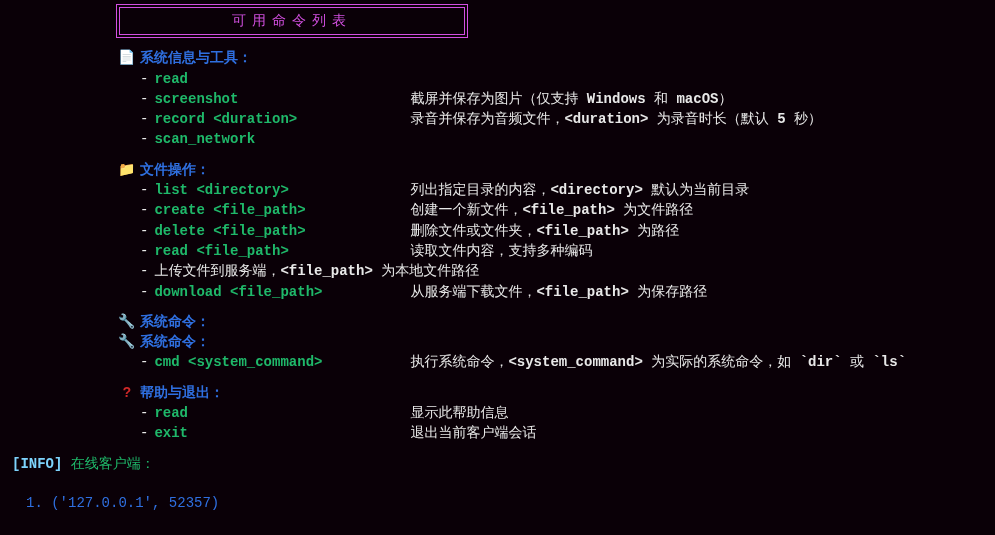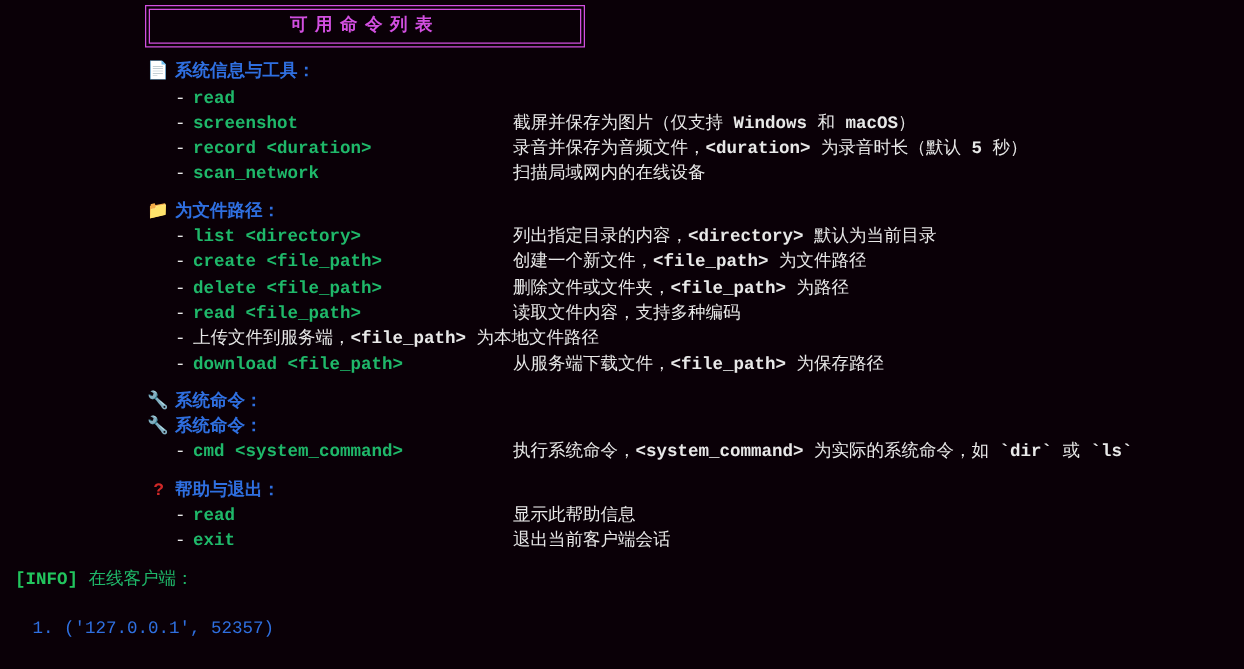--- a/index.html
+++ b/index.html
@@ -16,21 +16,21 @@
   }
   .wrap { padding: 4px 8px; }
   .titlebox {
     margin-left: 108px;
     border: 4px double #d24fe0;
     width: 352px;
     padding: 3px 0;
     text-align: center;
     color: #d24fe0;
     letter-spacing: 6px;
-    font-weight: bold;
+    font-weight: normal;
   }
   .sections { margin-top: 10px; margin-left: 110px; }
   .sec { margin-bottom: 10px; }
   .sec-head {
     color: #2f6fe0;
     font-weight: bold;
   }
   .sec-head .icon { display:inline-block; width:18px; text-align:center; margin-right:4px; }
   .doc-icon::before  { content:"\1F4C4"; color:#e8e8e8; }
   .folder-icon::before { content:"\1F4C1"; color:#e2a63b; }
@@ -48,21 +48,21 @@
     width: 256px;
     min-width:256px;
     white-space:pre;
   }
   .desc-col { color:#e8e8e8; white-space:pre; }
   .desc-col b { font-weight:bold; }
   .status {
     margin-top: 4px;
     margin-left: 4px;
   }
-  .tag-info { color:#22c55e; font-weight:bold; }
+  .tag-info { color:#7dd3fc; font-weight:bold; }
   .status-label { color:#1fb86a;margin-top:32px; }
   .client-line { color:#2f6fe0; margin-left:14px; margin-top:19px;}
 </style>
 </head>
 <body>
 
 <div class="wrap">
   <div class="titlebox">
     <span>可用命令列表</span>
   </div>
@@ -80,25 +80,24 @@
           <span class="desc-col">截屏并保存为图片（仅支持 <b>Windows</b> 和 <b>macOS</b>）</span>
         </div>
         <div class="cmd-row">
           <span class="dash">-</span>
           <span class="cmd-col">record &lt;duration&gt;</span>
           <span class="desc-col">录音并保存为音频文件，<b>&lt;duration&gt;</b> 为录音时长（默认 <b>5</b> 秒）</span>
         </div>
         <div class="cmd-row">
           <span class="dash">-</span>
           <span class="cmd-col">scan_network</span>
-          <span class="desc-col">扫描局域网内的在线设备</span>
         </div>
       </div>
       <div class="sec">
-        <div class="sec-head"><span class="icon folder-icon"></span><span>为文件路径：</span></div>
+        <div class="sec-head"><span class="icon folder-icon"></span><span>文件操作：</span></div>
         <div class="cmd-row">
           <span class="dash">-</span>
           <span class="cmd-col">list &lt;directory&gt;</span>
           <span class="desc-col">列出指定目录的内容，<b>&lt;directory&gt;</b> 默认为当前目录</span>
         </div>
         <div class="cmd-row">
           <span class="dash">-</span>
           <span class="cmd-col">create &lt;file_path&gt;</span>
           <span class="desc-col">创建一个新文件，<b>&lt;file_path&gt;</b> 为文件路径</span>
         </div>

